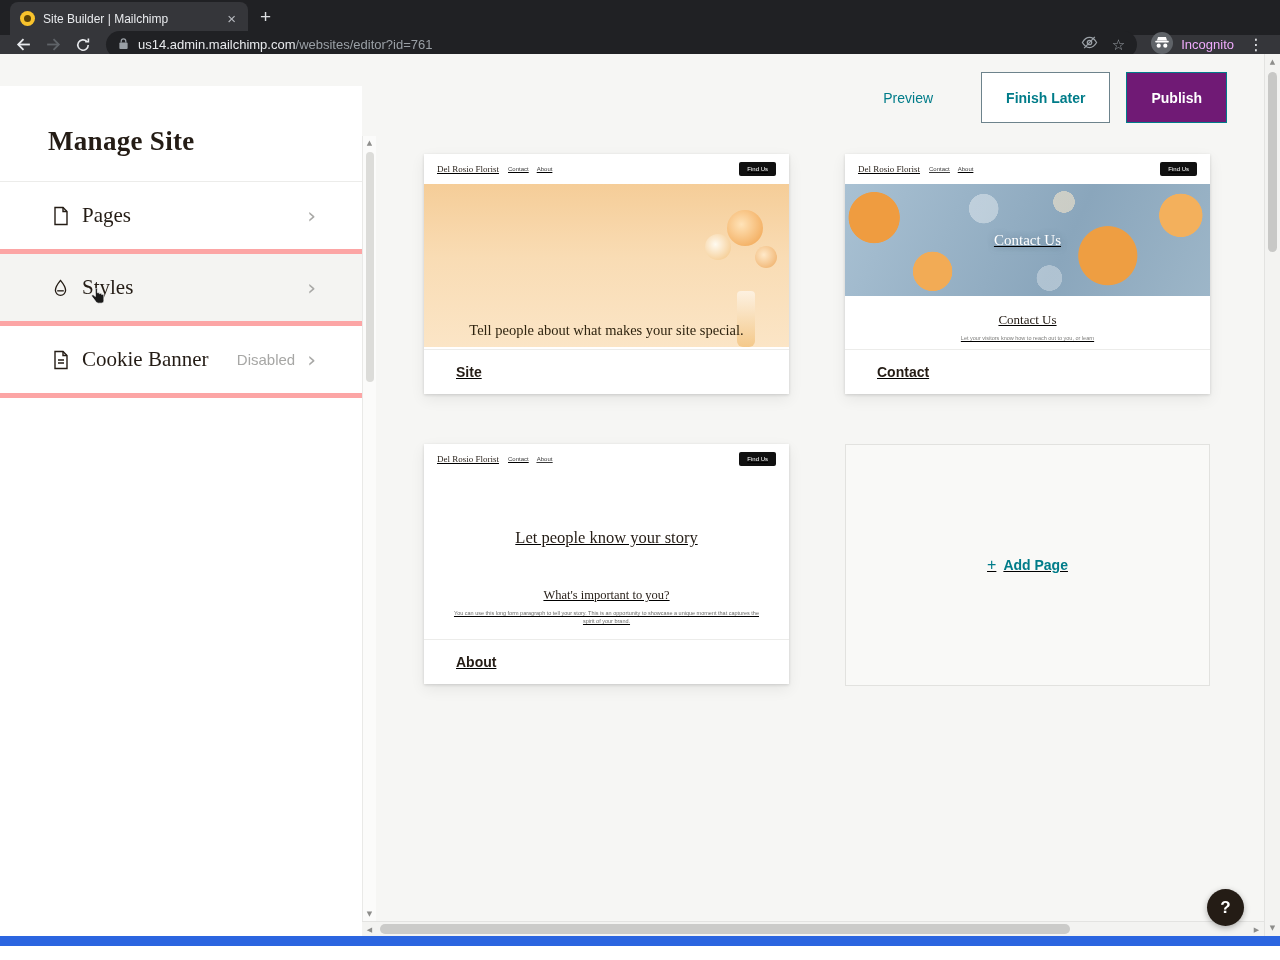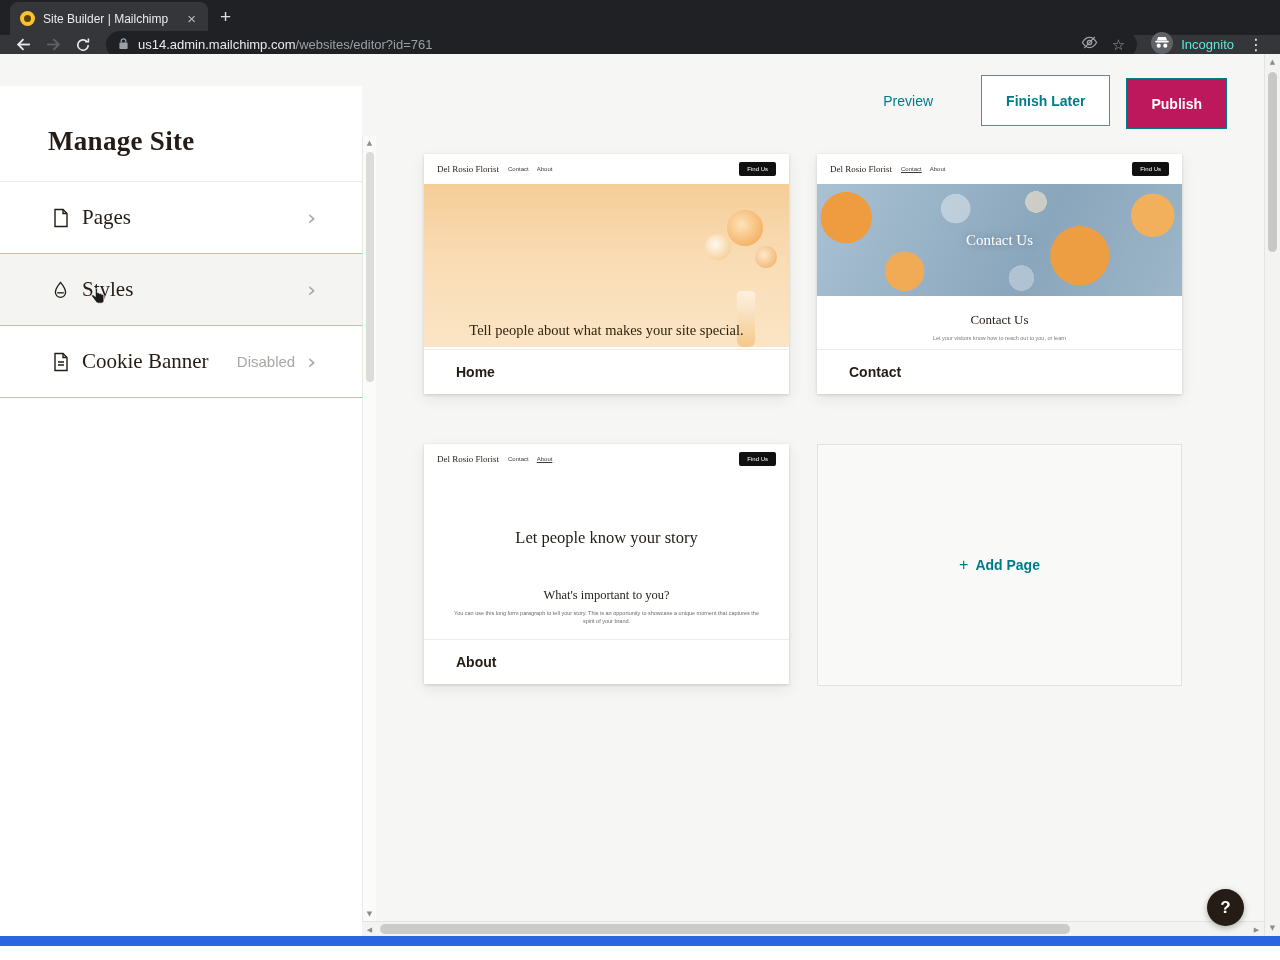--- a/index.html
+++ b/index.html
@@ -1,45 +1,45 @@
 <!DOCTYPE html>
 <html><head>
 <meta charset="utf-8">
 <style>
   * { margin:0; padding:0; box-sizing:border-box; }
   html,body { width:1280px; height:960px; overflow:hidden; }
   body { font-family:"Liberation Sans","DejaVu Sans",sans-serif; background:#fff; position:relative; }
 
   
   .tabbar { height:35px; background:#202124; display:flex; align-items:flex-end; padding-left:10px; }
-  .tab { width:198px; height:33px; background:#35363a; border-radius:8px 8px 0 0; display:flex; align-items:center; padding:0 10px; gap:8px; }
+  .tab { width:238px; height:33px; background:#35363a; border-radius:8px 8px 0 0; display:flex; align-items:center; padding:0 10px; gap:8px; }
   .favicon { width:15px; height:15px; border-radius:50%; background:#f8c32c; position:relative; flex:none; }
   .favicon::after{ content:""; position:absolute; left:4px; top:4px; width:7px; height:7px; border-radius:50%; background:#5a4206; }
   .tab-title { color:#e8eaed; font-size:12px; flex:1; white-space:nowrap; overflow:hidden; }
   .tab-close { color:#b6b9be; font-size:15px; line-height:1; padding:0 2px; cursor:default; }
   .newtab-btn { color:#dcdee1; font-size:19px; margin:0 0 7px 12px; }
 
   .toolbar { height:19px; background:#35363a; display:flex; align-items:center; padding:0 8px; }
   .nav-btn { width:30px; height:28px; display:flex; align-items:center; justify-content:center; flex:none; }
   .omnibox { flex:1; height:27px; background:#202124; border-radius:14px; display:flex; align-items:center; padding:0 12px; margin:0 8px; gap:9px; min-width:0; }
   .url-text { font-size:13px; color:#e8eaed; white-space:nowrap; overflow:hidden; }
   .url-path { color:#9aa0a6; }
   .omni-right { margin-left:auto; display:flex; align-items:center; gap:14px; }
   .star-glyph { color:#9aa0a6; font-size:15px; line-height:1; }
   .incog-chip { display:flex; align-items:center; gap:8px; padding:0 6px; }
-  .incog-label { color:#5eead4; font-size:13px; }
+  .incog-label { color:#f0abfc; font-size:13px; }
   .kebab { color:#e8eaed; font-size:16px; padding:0 8px; letter-spacing:0; }
 
   
   .app { position:relative; height:882px; display:flex; background:#f6f6f4; }
 
   .sidebar { width:362px; background:#fff; position:relative; z-index:2; flex:none;margin-top:32px; }
   .sidebar-title { font-family:"Liberation Serif","DejaVu Serif",serif; font-size:27px; font-weight:600; color:#241c15; padding:40px 0 0 48px; letter-spacing:.3px; }
   .menu { margin-top:24px; border-top:1px solid #ececea; }
-  .menu-item { height:72px; display:flex; align-items:center; padding:0 46px 0 52px; border-bottom:1px solid #fca5a5; cursor:pointer;justify-content:center; }
+  .menu-item { height:72px; display:flex; align-items:center; padding:0 46px 0 52px; border-bottom:5px solid #fca5a5; cursor:pointer;justify-content:center; }
   .menu-item.active { background:#f4f4f2; }
   .mi-icon { width:20px; height:20px; margin-right:10px; flex:none; display:flex; align-items:center; }
   .mi-label { font-family:"Liberation Serif","DejaVu Serif",serif; font-size:21px; color:#241c15; }
   .mi-right { margin-left:auto; display:flex; align-items:center; gap:12px; }
   .mi-meta { color:#a7a7a5; font-size:15px; }
   .mi-chevron { color:#a8a8a6; font-size:22px; font-family:"DejaVu Sans",sans-serif; line-height:1; }
 
   .cursor-hand { position:absolute; left:90px; top:202px; z-index:9; }
 
   
@@ -48,23 +48,23 @@
   .vscroll-inner .up { top:3px; }
   .vscroll-inner .down { bottom:3px; }
   .vscroll-inner .thumb { position:absolute; left:3px; top:16px; width:8px; height:230px; background:#dcdcd9; border-radius:4px; }
 
   
   .main { flex:1; position:relative; background:#f6f6f4; min-width:0; }
   .actions { position:absolute; top:18px; right:37px; display:flex; align-items:center; }
   .preview-link { color:#007c89; font-size:14px; font-weight:500; margin-right:48px; cursor:pointer; }
   .btn { height:51px; display:flex; align-items:center; padding:0 24px; font-size:14px; font-weight:700; cursor:pointer; }
   .btn-secondary { background:#fff; border:1px solid #6d838c; color:#007c89; margin-right:16px; }
-  .btn-primary { background:#be185d; border:1px solid #007c89; color:#fff;margin-top:6px; }
-
-  .cards { position:absolute; top:100px; left:62px; display:grid; grid-template-columns:365px 365px; gap:50px 28px; }
+  .btn-primary { background:#701a75; border:1px solid #007c89; color:#fff; }
+
+  .cards { position:absolute; top:100px; left:62px; display:grid; grid-template-columns:365px 365px; gap:50px 56px;text-decoration:underline; }
   .card { width:365px; height:240px; background:#fff; box-shadow:0 1px 3px rgba(0,0,0,.14), 0 5px 14px rgba(0,0,0,.07); display:flex; flex-direction:column; cursor:pointer; }
 
   .mini-header { height:30px; display:flex; align-items:center; padding:0 13px; gap:9px; background:#fff; flex:none; }
   .mini-brand { font-family:"Liberation Serif","DejaVu Serif",serif; font-size:9px; color:#241c15; white-space:nowrap; }
   .mini-nav { display:flex; gap:8px; font-size:6px; color:#3a3a3a; }
   .mini-nav .current { text-decoration:underline; }
   .mini-cta { margin-left:auto; background:#101010; color:#fff; font-size:6px; padding:4px 8px; border-radius:2px; }
 
   .mini-hero-home { height:163px; position:relative; overflow:hidden;
     background:linear-gradient(180deg,#f5cd98 0%,#f9dcb4 45%,#fbe5c6 100%); }
@@ -268,21 +268,21 @@
           </span>
           <span class="mini-cta">Find Us</span>
         </div>
         <div class="mini-hero-home">
           <span class="flower f1"></span>
           <span class="flower f2"></span>
           <span class="flower f3"></span>
           <span class="vase"></span>
           <div class="hero-text">Tell people about what makes your site special.</div>
         </div>
-        <div class="card-label">Home</div>
+        <div class="card-label">Site</div>
       </div>
 
       <div class="card">
         <div class="mini-header">
           <span class="mini-brand">Del Rosio Florist</span>
           <span class="mini-nav">
             <span class="current">Contact</span>
             <span>About</span>
           </span>
           <span class="mini-cta">Find Us</span>

